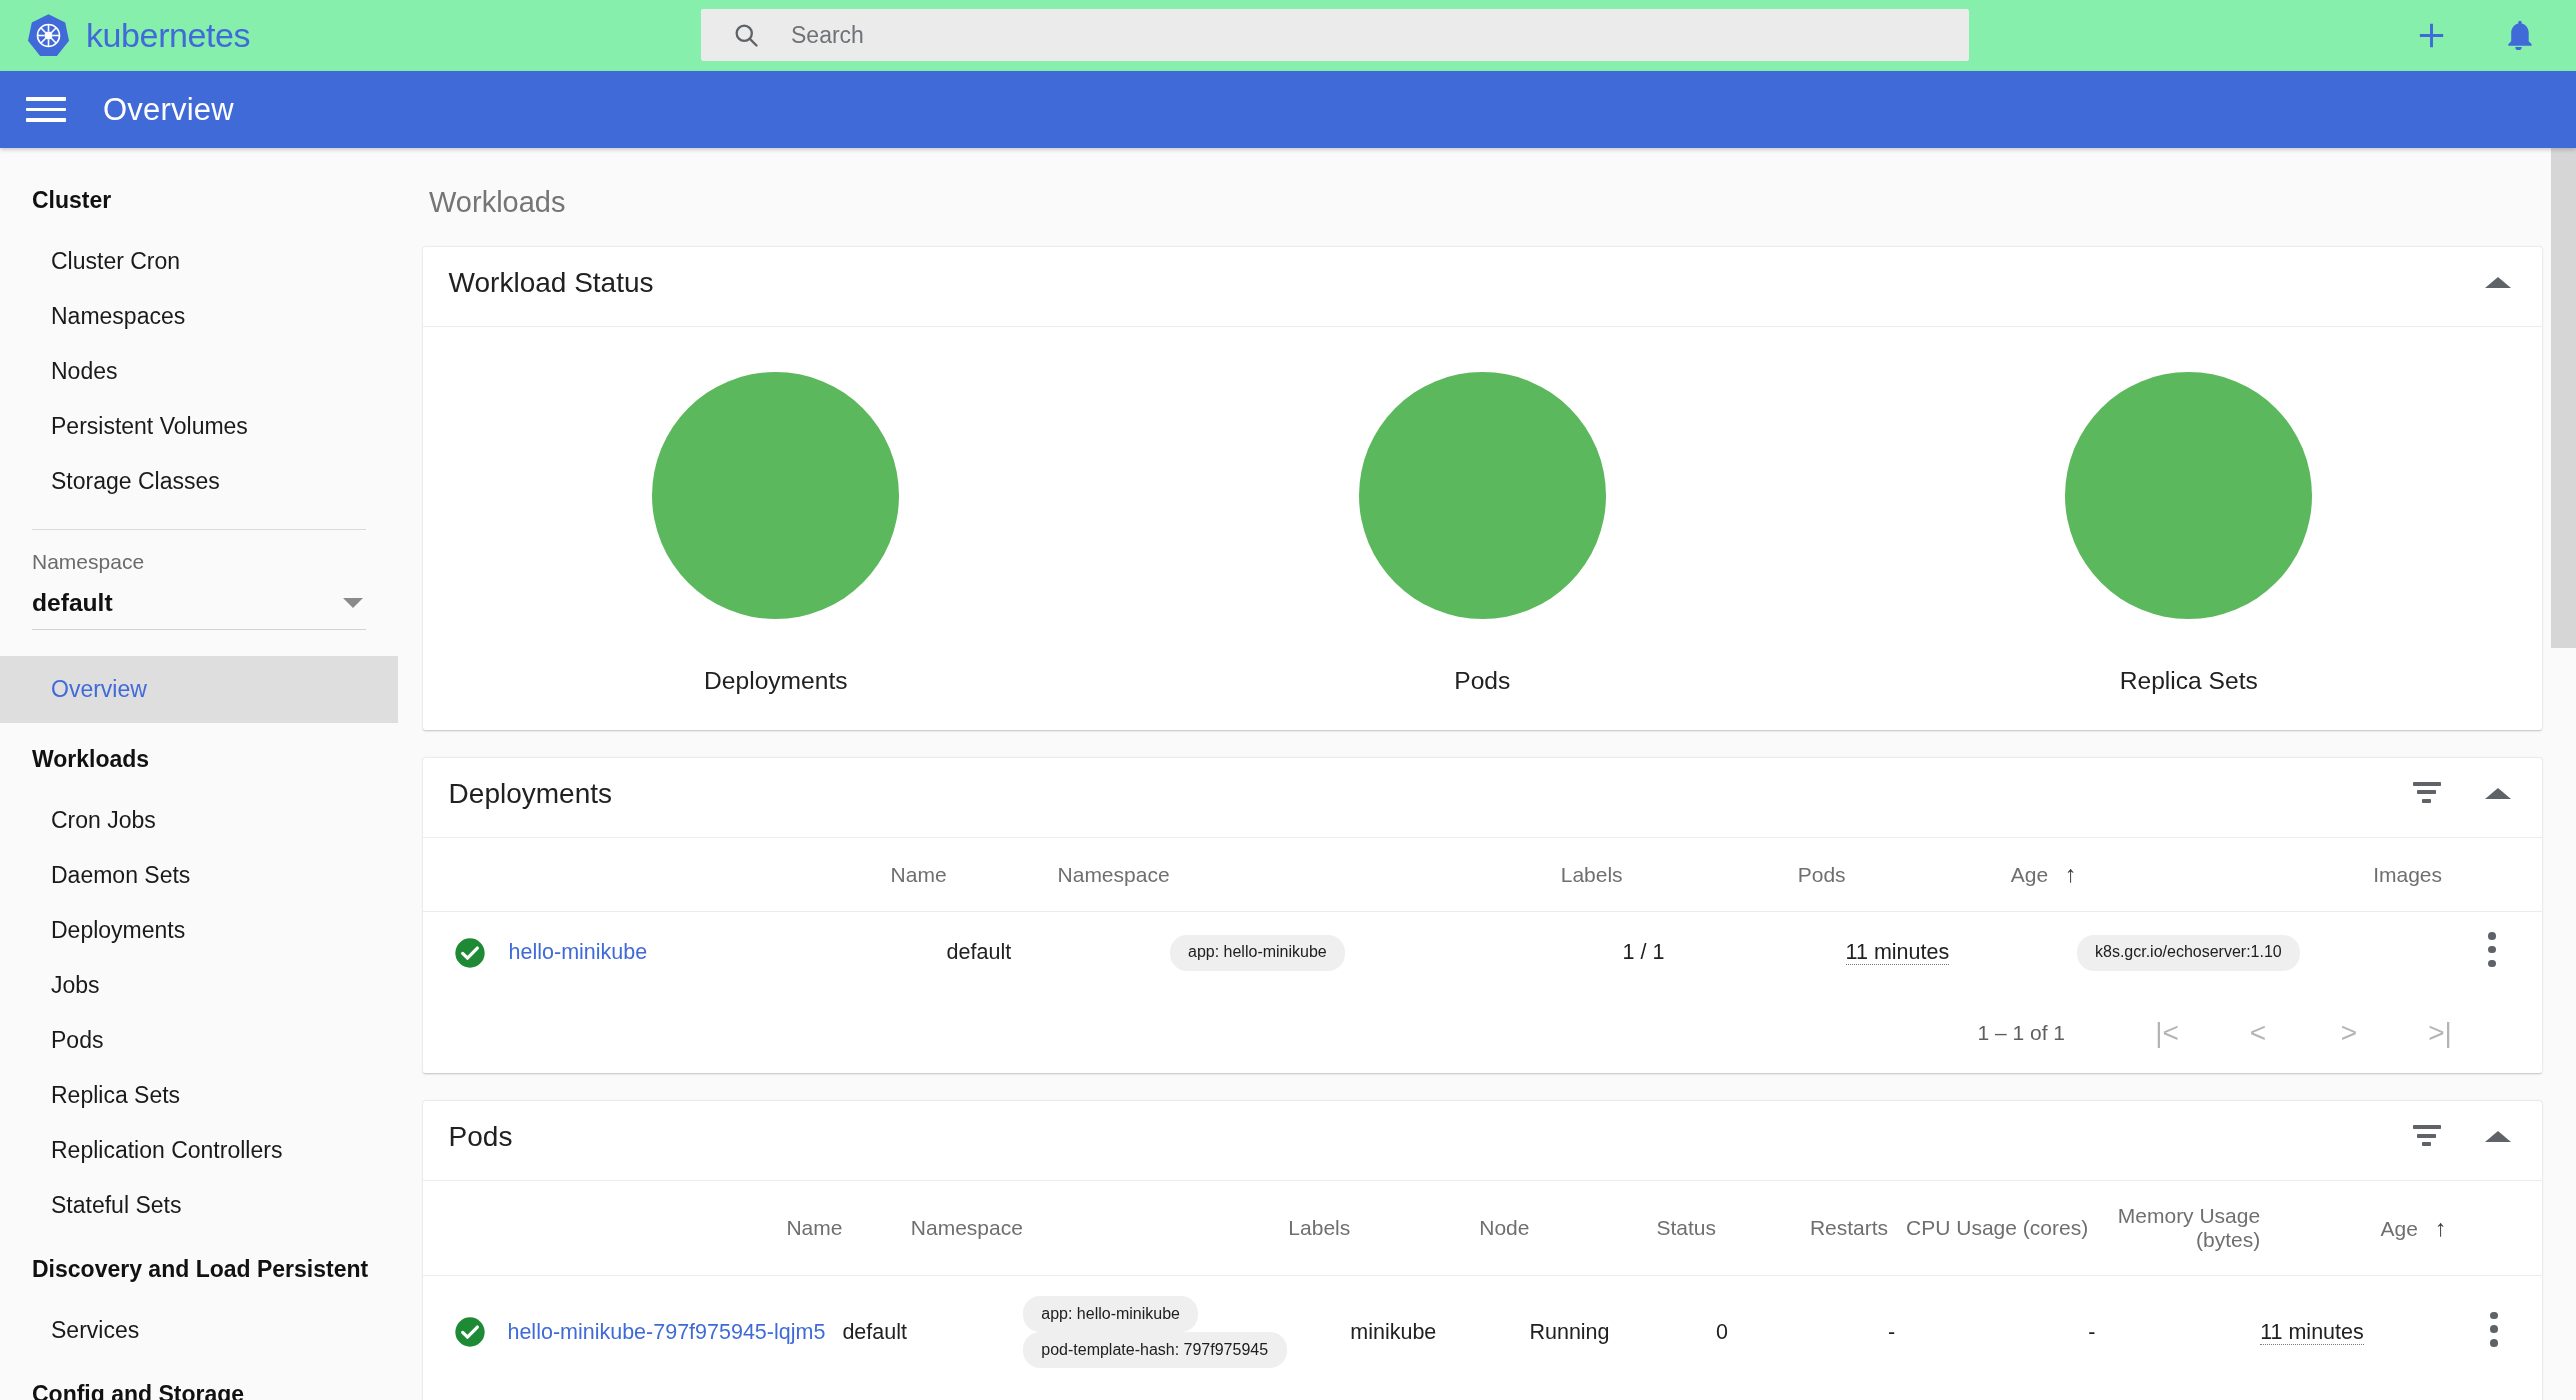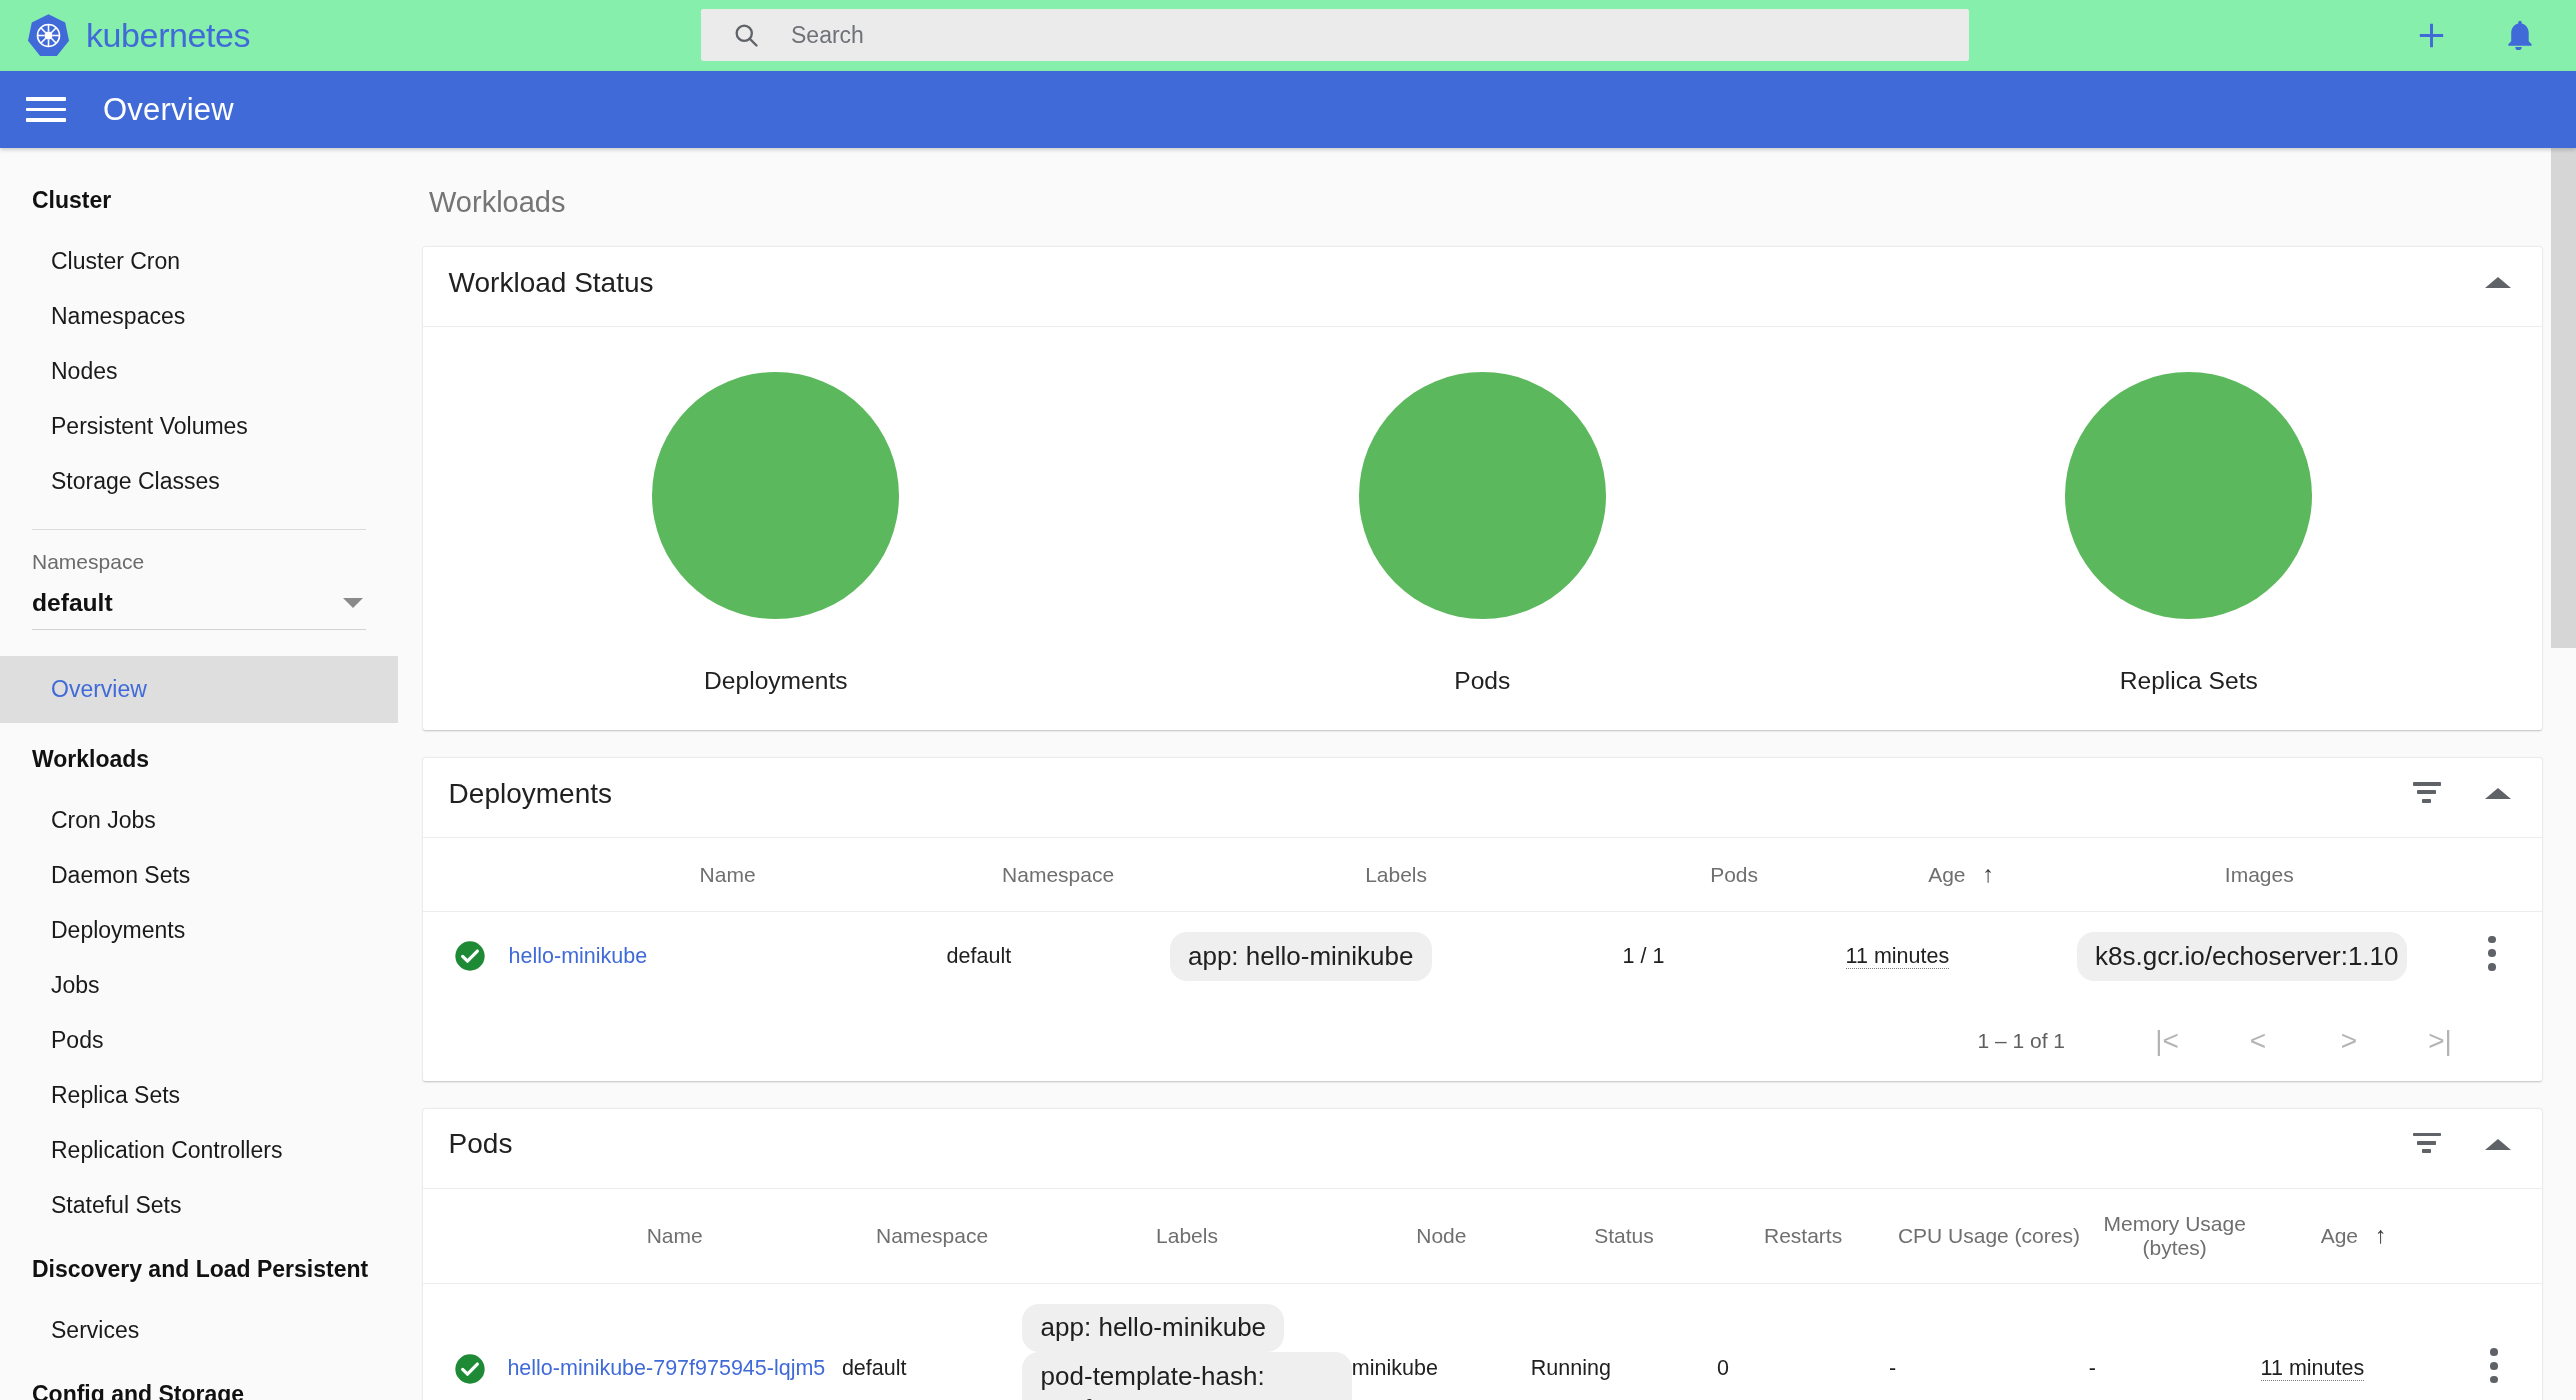--- a/index.html
+++ b/index.html
@@ -157,36 +157,36 @@
     background: #5cb85c; margin: 0 auto;
   }
   .status-label {
     margin-top: 48px; font-size: 24.6px; color: #212121;
   }
 
   
   table { width: 100%; border-collapse: collapse; }
   th {
     font-size: 21px; font-weight: 400; color: #6f6f6f;
-    text-align: center; padding: 23px 0 23px 0;
+    text-align: right; padding: 23px 0 23px 0;
     border-bottom: 0.8px solid #ececec;
     vertical-align: middle;
   }
   td {
     font-size: 21.5px; color: #212121;
     padding: 20px 0; vertical-align: middle;
   }
   .col-status { width: 86px; padding-left: 31px !important; }
   .sort-arrow { display: inline-block; margin-left: 17px; color: #3b3b3b; font-size: 23px; }
   .ok-icon { width: 32px; height: 32px; display: block; }
   .link { color: #3f6ad8; text-decoration: none; cursor: pointer; }
   .chip {
     display: inline-block; background: #efefef;
     border-radius: 17px; padding: 7.7px 18.4px;
-    font-size: 26px; color: #202020;
+    font-size: 16px; color: #202020;
     max-width: 330px; line-height: 1.28;
   }
   .age { border-bottom: 0.8px dotted #7a7a7a; cursor: default; }
   .kebab { width: 7.7px; margin: 0 auto; cursor: pointer; }
   .kebab b {
     display: block; width: 7.7px; height: 7.7px;
     background: #5f6368; border-radius: 50%; margin-bottom: 6.1px;
   }
 
   

